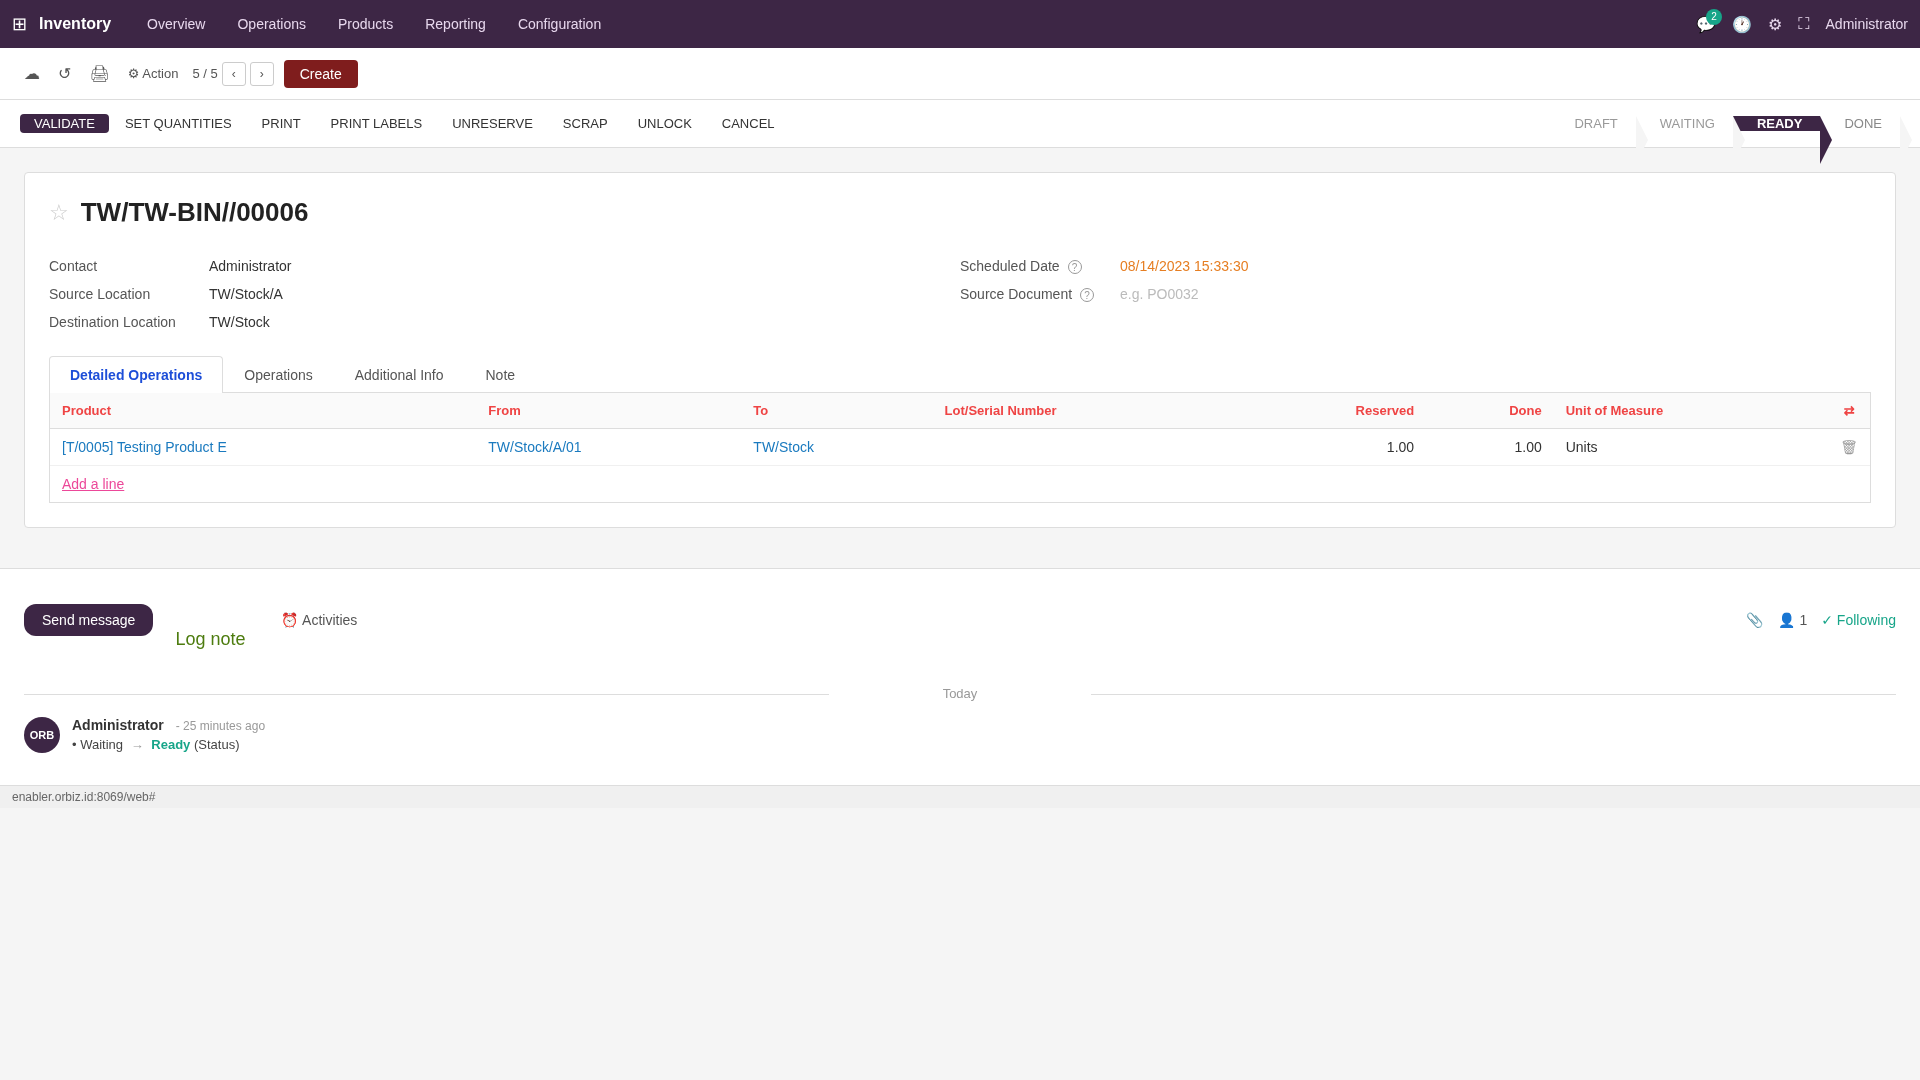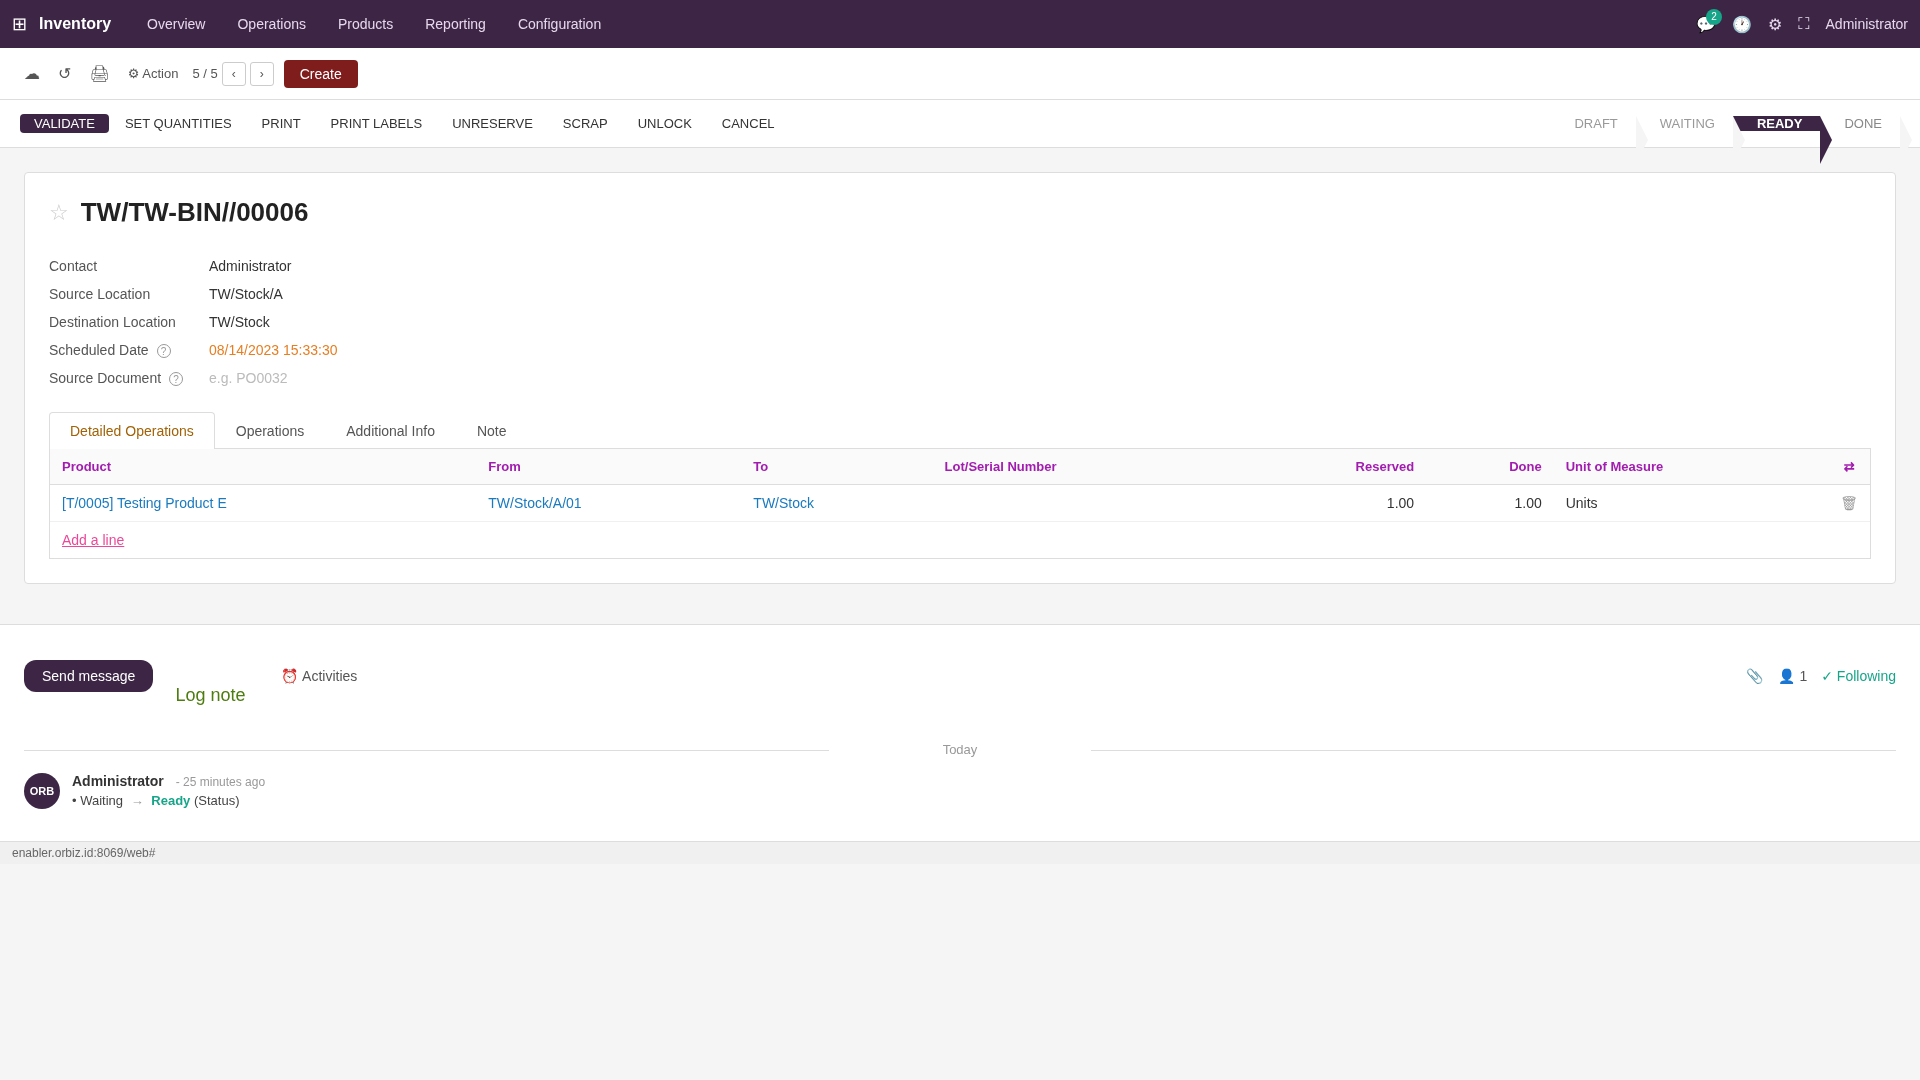--- a/index.html
+++ b/index.html
@@ -84,21 +84,21 @@
       border: 1px solid #ddd;
       border-radius: 4px;
       padding: 24px;
       margin-bottom: 16px;
     }
 
     .record-title { display: flex; align-items: center; gap: 12px; margin-bottom: 24px; }
     .star-icon { font-size: 22px; color: #ccc; cursor: pointer; }
     .record-title h1 { font-size: 26px; font-weight: 600; color: #222; }
 
-    .fields-grid { display: grid; grid-template-columns: 1fr; gap: 0; margin-bottom: 20px; }
+    .fields-grid { display: grid; grid-template-columns: 1fr 1fr; gap: 0; margin-bottom: 20px; }
     .field-row { display: flex; align-items: center; padding: 6px 0; }
     .field-label { width: 160px; color: #555; font-size: 14px; flex-shrink: 0; }
     .field-value { color: #333; font-size: 14px; }
     .field-value.orange { color: #e67e22; font-weight: 500; }
     .field-value.placeholder { color: #bbb; }
     .field-help { display: inline-block; width: 14px; height: 14px; border-radius: 50%;
       border: 1px solid #999; color: #999; font-size: 10px; text-align: center;
       line-height: 14px; margin-left: 4px; cursor: help; }
 
     
@@ -106,31 +106,31 @@
     .tab {
       padding: 10px 20px;
       font-size: 14px;
       cursor: pointer;
       border: 1px solid transparent;
       border-bottom: none;
       margin-bottom: -1px;
       color: #555;
       border-radius: 4px 4px 0 0;
     }
-    .tab.active { border-color: #ddd; border-bottom-color: #fff; background: #fff; color: #a16207; font-weight: 400; }
+    .tab.active { border-color: #ddd; border-bottom-color: #fff; background: #fff; color: #1d4ed8; font-weight: 700; }
 
     
     .table-container { border: 1px solid #ddd; border-top: none; background: #fff; }
     .data-table { width: 100%; border-collapse: collapse; }
     .data-table th {
       padding: 10px 12px;
       text-align: left;
       font-size: 13px;
       font-weight: 600;
-      color: #a21caf;
+      color: #ef4444;
       border-bottom: 1px solid #ddd;
       background: #fafafa;
     }
     .data-table th.right { text-align: right; }
     .data-table td {
       padding: 10px 12px;
       font-size: 14px;
       border-bottom: 1px solid #f0f0f0;
     }
     .data-table td a, .data-table td .link { color: #1a7abf; text-decoration: none; cursor: pointer; }

